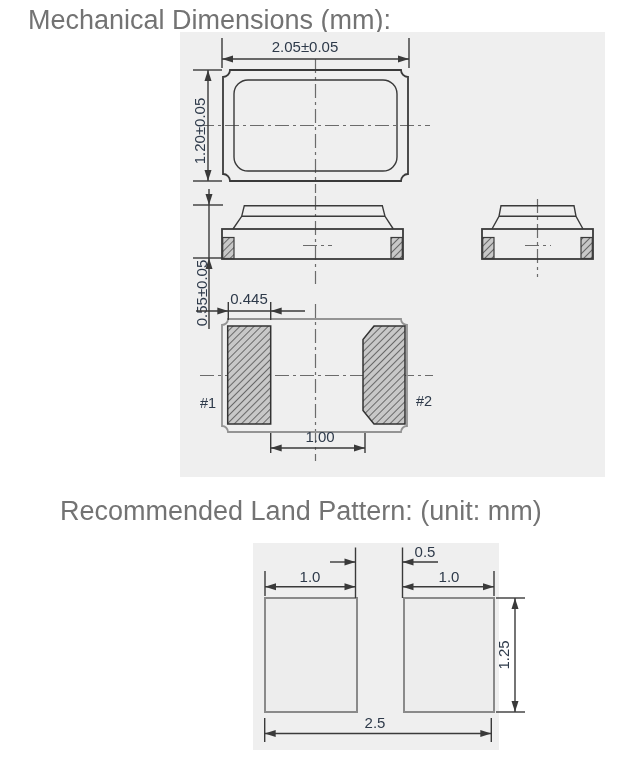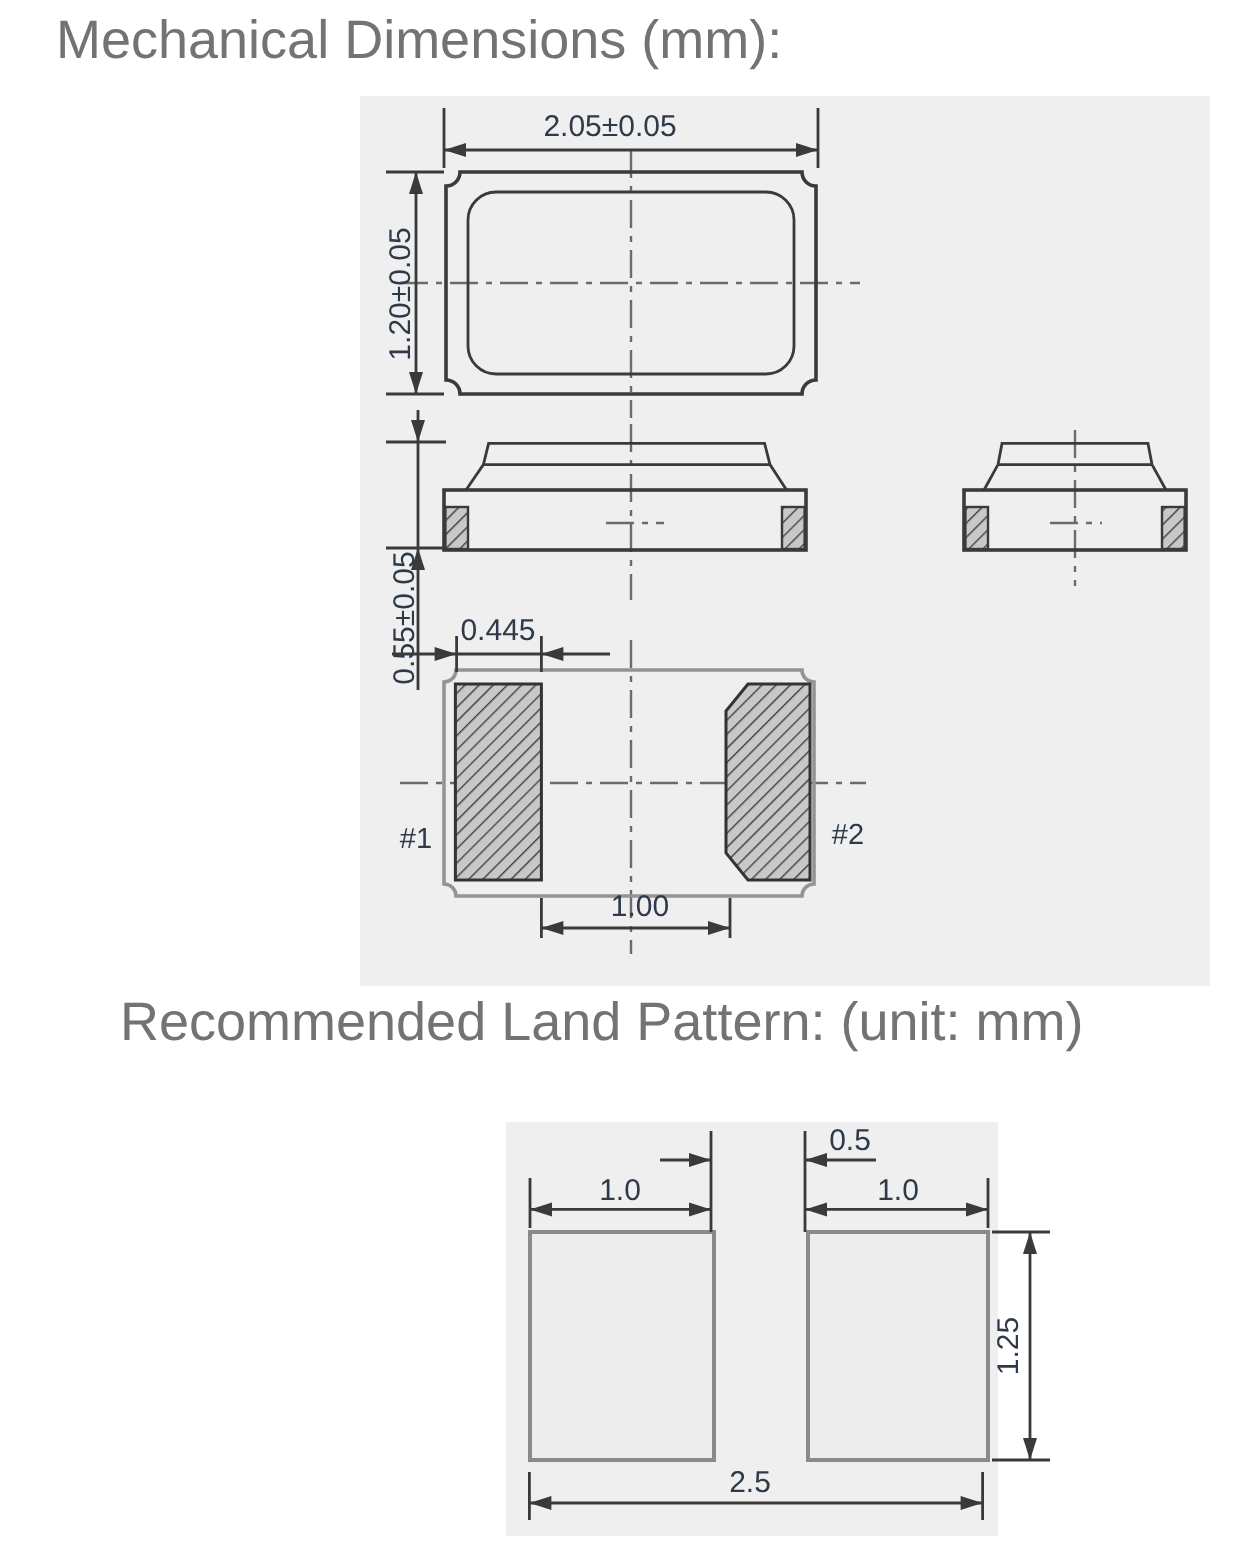--- a/index.html
+++ b/index.html
@@ -3,22 +3,22 @@
 <meta charset="utf-8">
 <style>
   html,body{margin:0;padding:0;background:#ffffff;}
   .page{position:relative;width:629px;height:771px;background:#ffffff;overflow:hidden;
         font-family:"Liberation Sans",sans-serif;}
   .section-title{position:absolute;left:28px;color:#737373;font-size:27px;font-weight:400;
         letter-spacing:0;white-space:nowrap;}
   #title-mech{top:5px;}
   #title-land{top:496px;margin-left:32px;}
   .panel{position:absolute;background:#efefef;}
-  #panel-mech{left:180px;top:48px;width:425px;height:445px;}
-  #panel-land{left:253px;top:561px;width:246px;height:207px;}
+  #panel-mech{left:180px;top:32px;width:425px;height:445px;}
+  #panel-land{left:253px;top:543px;width:246px;height:207px;}
   svg{display:block;}
   .dim-text{font-family:"Liberation Sans",sans-serif;font-size:15px;fill:#2e3a4a;}
   .pad-label{font-family:"Liberation Sans",sans-serif;font-size:14.5px;fill:#2e3a4a;}
   .ln{stroke:#3a3a3a;stroke-width:1.4;fill:none;}
   .draw{stroke:#3a3a3a;stroke-width:1.8;fill:none;}
   .draw-thin{stroke:#3a3a3a;stroke-width:1.4;fill:none;}
   .cl{stroke:#6b6b6b;stroke-width:1.2;fill:none;stroke-dasharray:14 4 3 4;}
   .hidden-outline{stroke:#949494;stroke-width:1.8;fill:none;}
   .land-pad{fill:#ededed;stroke:#8a8a8a;stroke-width:2;}
 </style>

